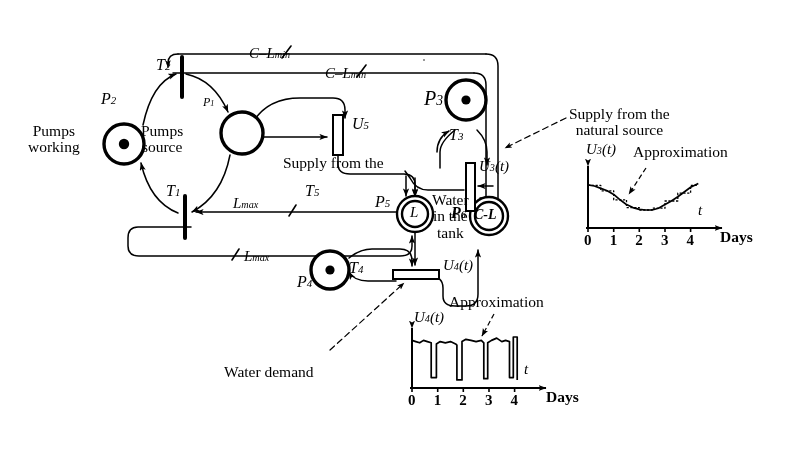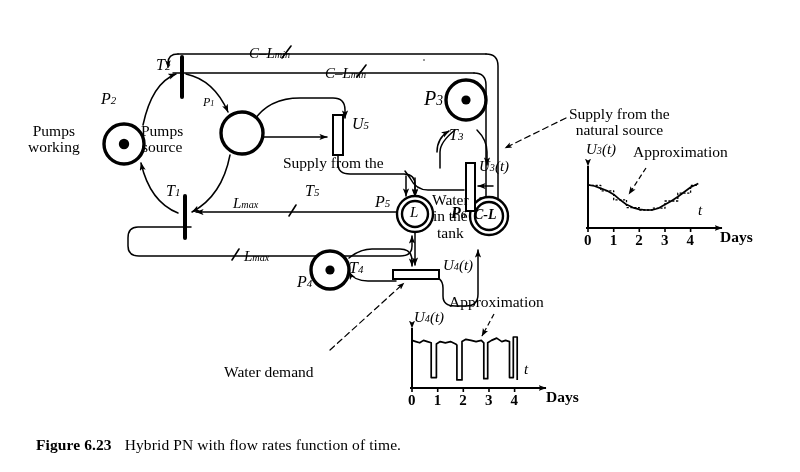--- a/index.html
+++ b/index.html
@@ -296,18 +296,14 @@
         <div class="lbl bold" style="left: 37.6522px; top: 89px; font-size: 15px;">1</div>
         <div class="lbl bold" style="left: 63.3043px; top: 89px; font-size: 15px;">2</div>
         <div class="lbl bold" style="left: 88.9565px; top: 89px; font-size: 15px;">3</div>
         <div class="lbl bold" style="left: 114.609px; top: 89px; font-size: 15px;">4</div>
       </div>
     <svg viewBox="0 0 210 112" width="210" height="112" style="position:absolute;left:0;top:0;pointer-events:none;">
       <path d="M98,10 L86,32" stroke="#000" fill="none" stroke-width="1.2" stroke-dasharray="5,3" marker-end="url(#cah)"></path>
     </svg>
   </div>
 
-  <div class="caption">
-    <b>Figure 6.23</b>
-    <span style="display:inline-block;width:9px;"></span><span>Hybrid PN with flow rates function of time.</span>
-  </div>
 
 </div>
 
 </body></html>

